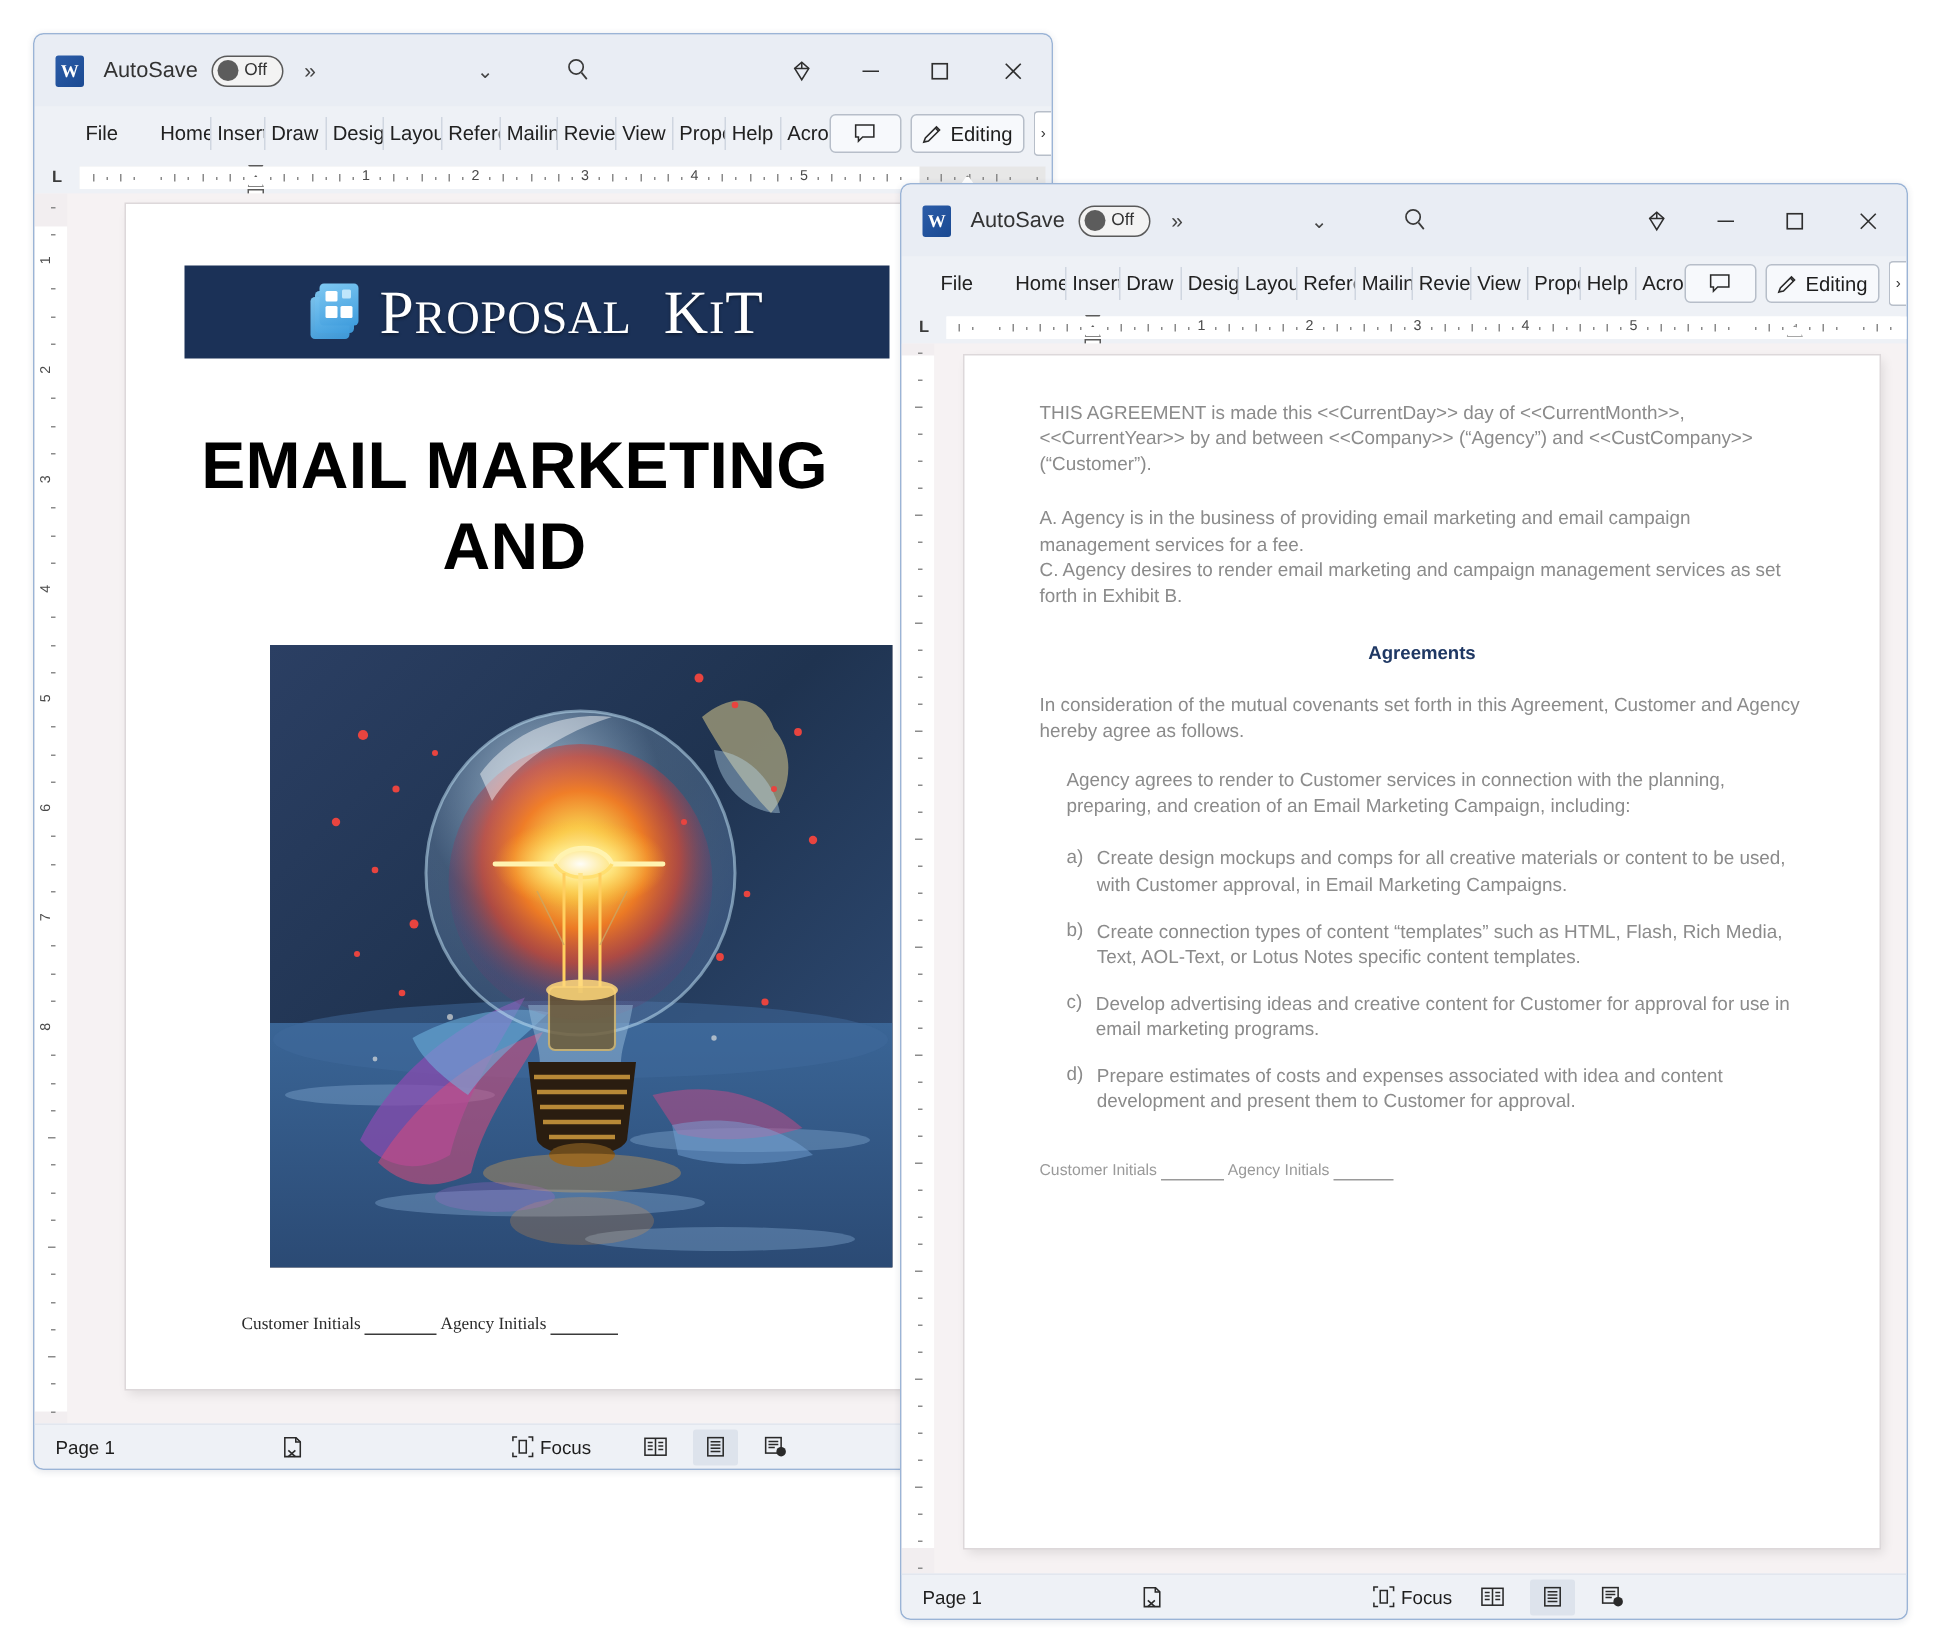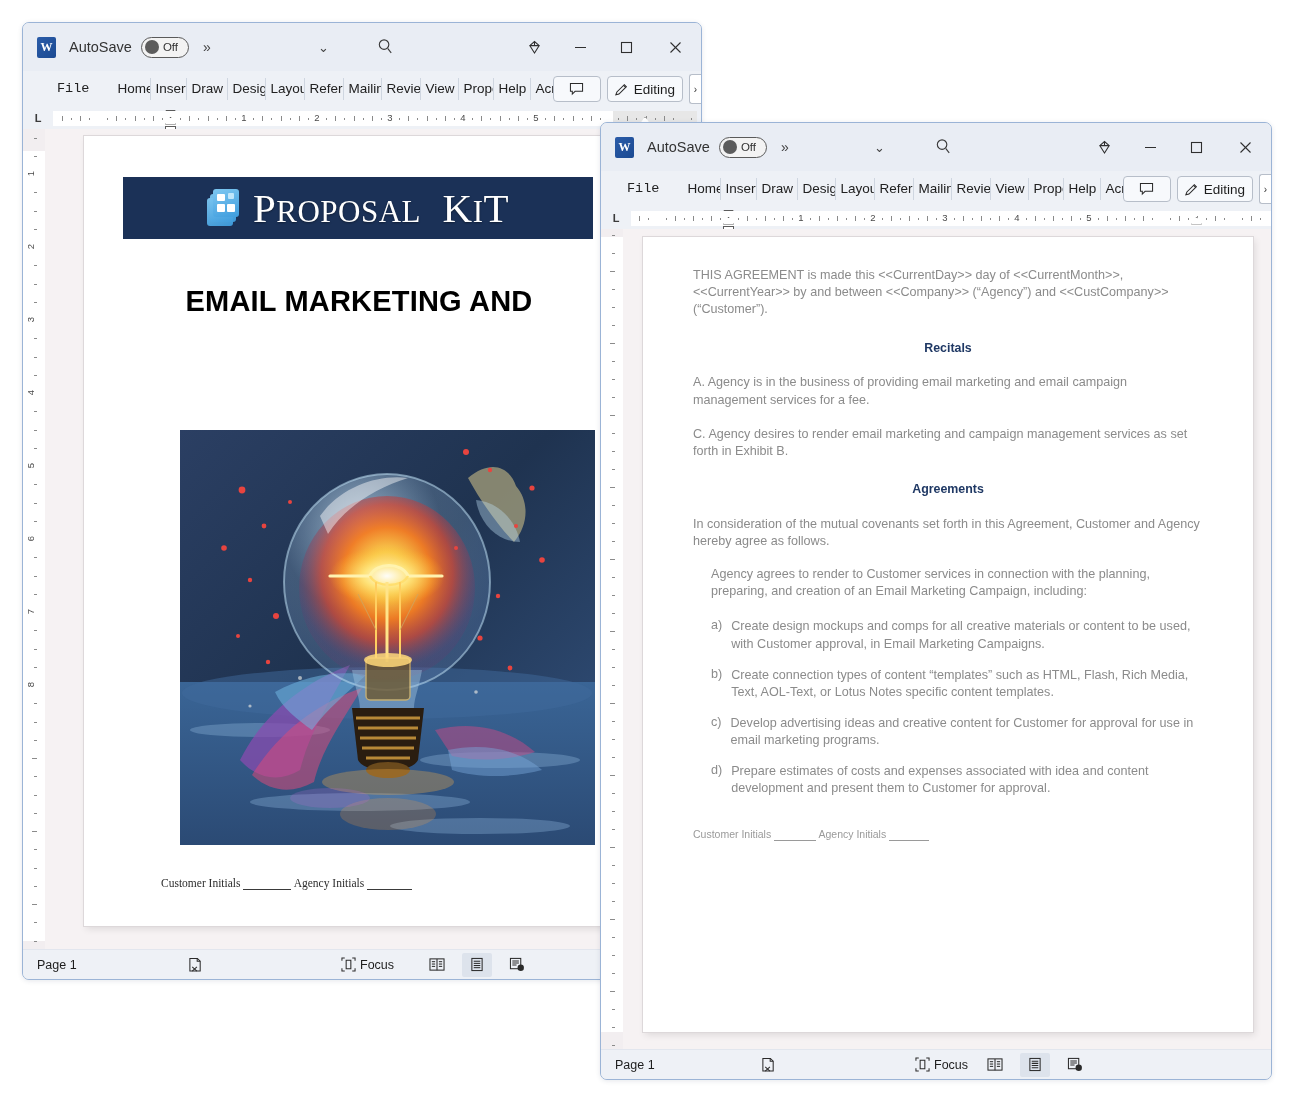--- a/index.html
+++ b/index.html
@@ -68,21 +68,21 @@
     position:relative;
     overflow:hidden;
   }
   .tab {
     font-size: 13.5px; color:#212121;
     padding: 0 4px; height: 22px; line-height:22px;
     overflow:hidden; white-space:nowrap;
     border-right: 1px solid #cfd6e0;
     flex: 0 0 auto;
   }
-  .tab.first { border-right:none; padding-right: 10px; font-family: Liberation Mono, monospace; }
+  .tab.first { border-right:none; padding-right: 10px; }
   .tab.nobar { border-right:none; }
   .ribbon-right { position:absolute; right:0; top:0; height:36px; display:flex; align-items:center; }
   .pill {
     height: 26px; border:1px solid #b7bec9; border-radius: 4px;
     background:#f7f9fc; display:flex; align-items:center; justify-content:center;
     padding: 0 9px; font-size: 13.5px; color:#1d1d1d; margin-right: 6px;
   }
   .pill.editing { padding: 0 7px 0 6px; gap:5px; }
   .edge-chev {
     width: 12px; height: 30px; border:1px solid #b7bec9;
@@ -438,21 +438,21 @@
                   <div class="w w2"></div>
                   <div class="w w3"></div>
                   <div class="w w4"></div>
               </div>
               <div class="pk-word" style="font-size:41px;">
                 <span style="font-size:41px;">P</span><span style="font-size:31px;">ROPOSAL</span>
                 <span style="font-size:41px;">&nbsp;K</span><span style="font-size:31px;">I</span><span style="font-size:41px;">T</span>
               </div>
             </div>
 
-            <div class="doc1-title" style="left:40px; top:148px; width:470px; font-size:29px;">
+            <div class="doc1-title" style="left:24px; top:148px; width:470px; font-size:44px;">
               <div>EMAIL MARKETING AND</div>
             </div>
 
             <div class="bulb-img" style="left:96px; top:294px; width:415px; height:415px;">
               <svg viewBox="0 0 415 415" width="415" height="415" preserveAspectRatio="none">
                 <defs>
                   <linearGradient id="bg1" x1="0" y1="0" x2="1" y2="1">
                     <stop offset="0%" stop-color="#2b3f63"></stop>
                       <stop offset="45%" stop-color="#1f3350"></stop>
                     <stop offset="100%" stop-color="#33527e"></stop>
@@ -830,24 +830,23 @@
           </div>
         <div class="doc-area">
 
           <div class="page" style="left:20px; top:8px; width:610px; height:795px;">
 
             <div class="d2" style="padding:0 50px;">
 
 
               <div class="d2-p" style="margin-top:30px;">THIS AGREEMENT is made this &lt;&lt;CurrentDay&gt;&gt; day of &lt;&lt;CurrentMonth&gt;&gt;, &lt;&lt;CurrentYear&gt;&gt; by and between &lt;&lt;Company&gt;&gt; (“Agency”) and &lt;&lt;CustCompany&gt;&gt; (“Customer”).</div>
 
-              <div class="d2-h2" style="margin-top:23px;">Recitals</div>
 
               <div class="d2-p" style="margin-top:19px;">A. Agency is in the business of providing email marketing and email campaign management services for a fee.</div>
-              <div class="d2-p" style="margin-top:17px;">C. Agency desires to render email marketing and campaign management services as set forth in Exhibit B.</div>
+              <div class="d2-p" style="">C. Agency desires to render email marketing and campaign management services as set forth in Exhibit B.</div>
 
               <div class="d2-h2" style="margin-top:22px;">Agreements</div>
 
               <div class="d2-p" style="margin-top:20px;">In consideration of the mutual covenants set forth in this Agreement, Customer and Agency hereby agree as follows.</div>
 
 
               <div class="d2-p" style="margin-top:16px; margin-left:18px;">Agency agrees to render to Customer services in connection with the planning, preparing, and creation of an Email Marketing Campaign, including:</div>
 
               <div class="d2-li" style="margin-top:18px; margin-left:18px;">
                 <span class="mk">a)</span>

